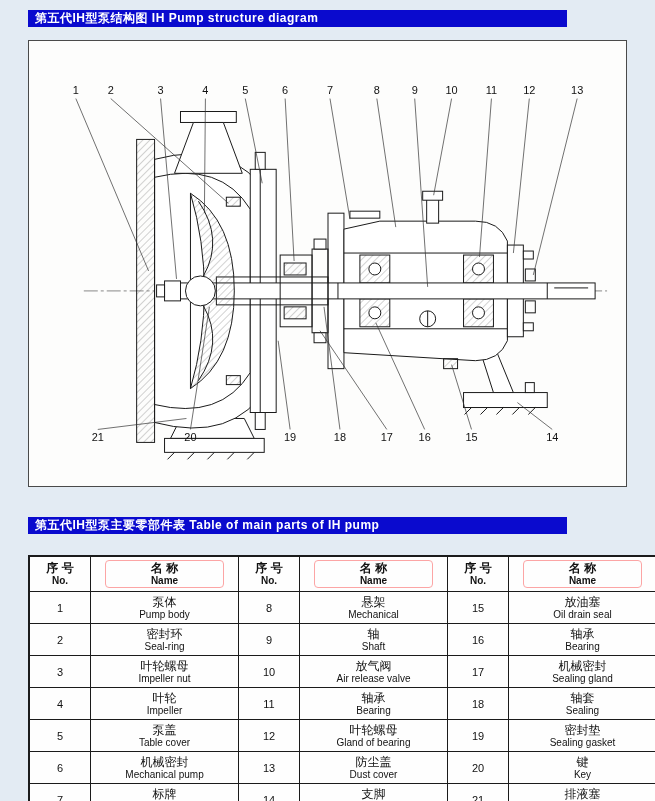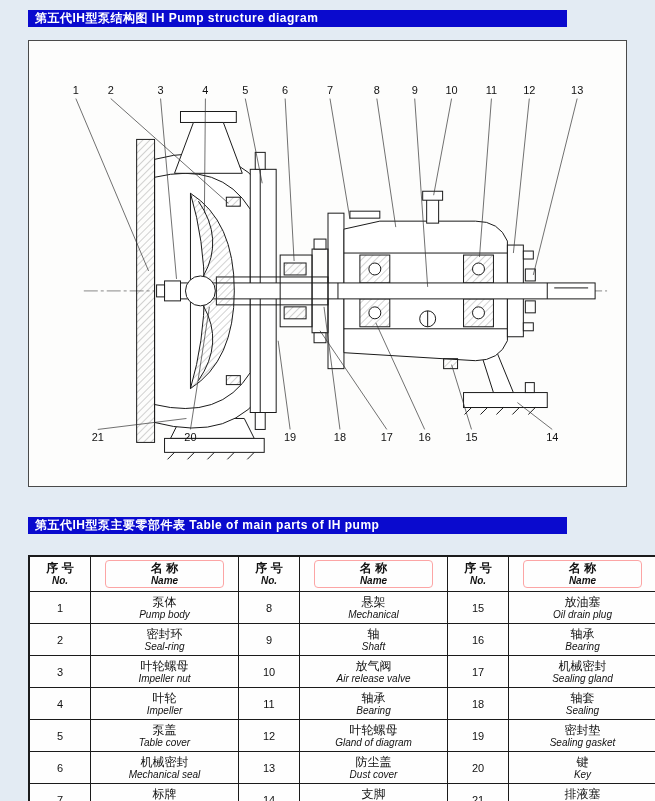--- a/index.html
+++ b/index.html
@@ -33,21 +33,21 @@
     background:#fefefe;border:2px solid #1b1b1b;
   }
   table.parts th,table.parts td{
     border:1px solid #1b1b1b;text-align:center;vertical-align:middle;padding:1px 2px;
   }
   th.no-col,td.no-cell{width:56px;}
   th.name-col,td.name-cell{width:143px;}
   thead th{height:30px;}
   tbody td{height:29px;}
   .zh{font-size:12px;line-height:14px;}
-  .en{font-size:10px;line-height:12px;font-style:italic;}
+  .en{font-size:10px;line-height:12px;}
   td.no-cell{font-size:11px;}
   .name-box{
     border:1px solid #fca5a5;border-radius:4px;
     margin:2px 12px;padding:0 2px;
   }
 </style>
 </head>
 <body style="background: rgb(227, 235, 243);">
 
 <div class="page">
@@ -277,21 +277,21 @@
             <div class="en">Pump body</div>
           </td>
           <td class="no-cell">8</td>
           <td class="name-cell">
             <div class="zh">悬架</div>
             <div class="en">Mechanical</div>
           </td>
           <td class="no-cell">15</td>
           <td class="name-cell">
             <div class="zh">放油塞</div>
-            <div class="en">Oil drain plug</div>
+            <div class="en">Oil drain seal</div>
           </td>
         </tr>
         <tr>
           <td class="no-cell">2</td>
           <td class="name-cell">
             <div class="zh">密封环</div>
             <div class="en">Seal-ring</div>
           </td>
           <td class="no-cell">9</td>
           <td class="name-cell">
@@ -340,33 +340,33 @@
         </tr>
         <tr>
           <td class="no-cell">5</td>
           <td class="name-cell">
             <div class="zh">泵盖</div>
             <div class="en">Table cover</div>
           </td>
           <td class="no-cell">12</td>
           <td class="name-cell">
             <div class="zh">叶轮螺母</div>
-            <div class="en">Gland of diagram</div>
+            <div class="en">Gland of bearing</div>
           </td>
           <td class="no-cell">19</td>
           <td class="name-cell">
             <div class="zh">密封垫</div>
             <div class="en">Sealing gasket</div>
           </td>
         </tr>
         <tr>
           <td class="no-cell">6</td>
           <td class="name-cell">
             <div class="zh">机械密封</div>
-            <div class="en">Mechanical seal</div>
+            <div class="en">Mechanical pump</div>
           </td>
           <td class="no-cell">13</td>
           <td class="name-cell">
             <div class="zh">防尘盖</div>
             <div class="en">Dust cover</div>
           </td>
           <td class="no-cell">20</td>
           <td class="name-cell">
             <div class="zh">键</div>
             <div class="en">Key</div>

